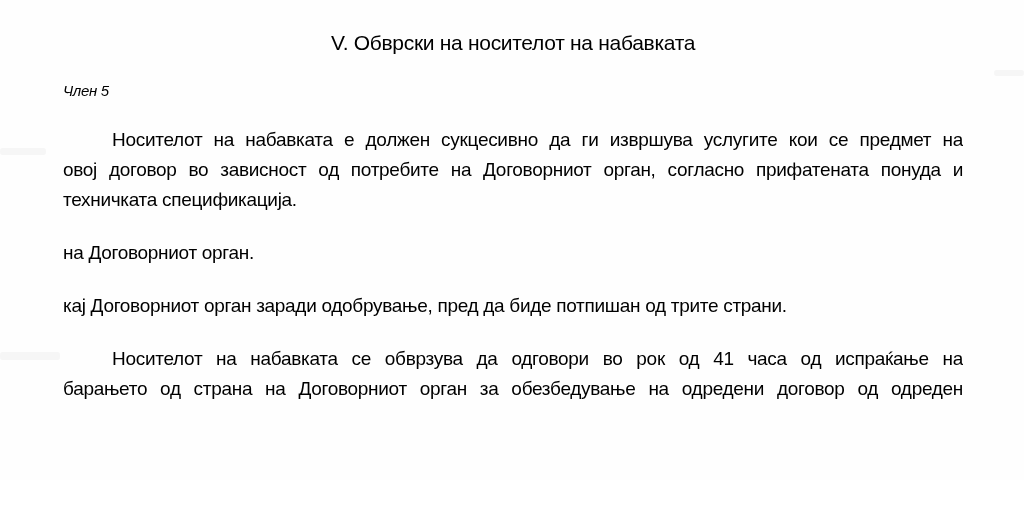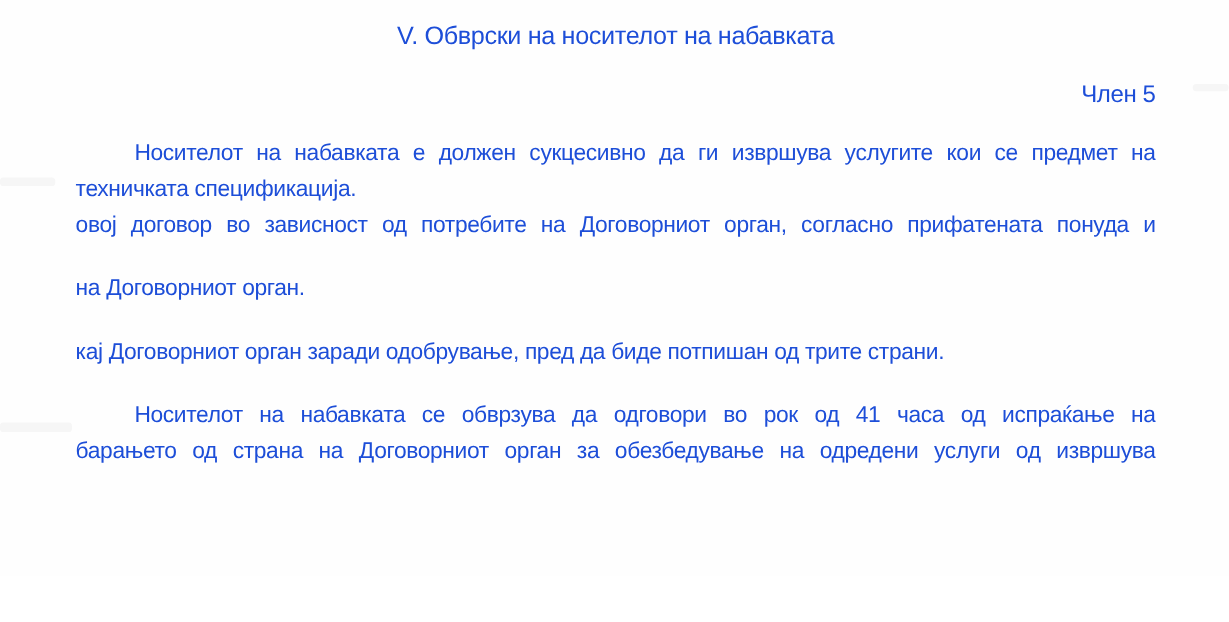--- a/index.html
+++ b/index.html
@@ -5,39 +5,40 @@
   html, body {
     margin: 0;
     padding: 0;
     background: #ffffff;
   }
   .page {
     position: relative;
     width: 1024px;
     height: 480px;
     box-sizing: border-box;
-    padding: 16px 61px 0 63px;
+    padding: 28px 61px 0 63px;
     background: #fefefe;
     font-family: "Liberation Sans", "DejaVu Sans", sans-serif;
-    color: #1d4ed8;
+    color: #000000;
     font-size: 19px;
     line-height: 30px;
     letter-spacing: -0.3px;
     overflow: hidden;
   }
   .title {
     text-align: center;
     font-size: 21px;
     white-space: nowrap;
   }
   .article {
     margin-top: 18px;
-    text-align: right;
-    font-size: 20px;
+    text-align: left;
+    font-size: 15px;
     white-space: nowrap;
+    font-style: italic;
   }
   .para { margin-top: 23px; }
   .para.first-para { margin-top: 19px; }
   .line {
     text-align: justify;
     text-align-last: justify;
     white-space: nowrap;
     overflow: hidden;
   }
   .line.first { text-indent: 49px; margin-top: 12px; }
@@ -62,30 +63,30 @@
   <div class="smudge s1"></div>
   <div class="smudge s2"></div>
   <div class="smudge s3"></div>
 
   <div class="title">V. Обврски на носителот на набавката</div>
 
   <div class="article">Член 5</div>
 
   <div class="para first-para">
     <div class="line first">Носителот на набавката е должен сукцесивно да ги извршува услугите кои се  предмет на</div>
+    <div class="line">овој договор во зависност од  потребите на Договорниот орган, согласно прифатената понуда и</div>
     <div class="line last">техничката спецификација.</div>
-    <div class="line">овој договор во зависност од  потребите на Договорниот орган, согласно прифатената понуда и</div>
   </div>
 
   <div class="para">
     <div class="line last">на Договорниот орган.</div>
   </div>
 
   <div class="para">
     <div class="line last">кај Договорниот орган заради одобрување, пред  да биде потпишан од трите страни.</div>
   </div>
 
   <div class="para">
     <div class="line first">Носителот на набавката се обврзува да одговори во рок од 41 часа од испраќање на</div>
-    <div class="line">барањето од страна на Договорниот орган за обезбедување на одредени услуги од извршува</div>
+    <div class="line">барањето од страна на Договорниот орган за обезбедување на одредени договор од одреден</div>
   </div>
 
 </div>
 
 </body></html>

